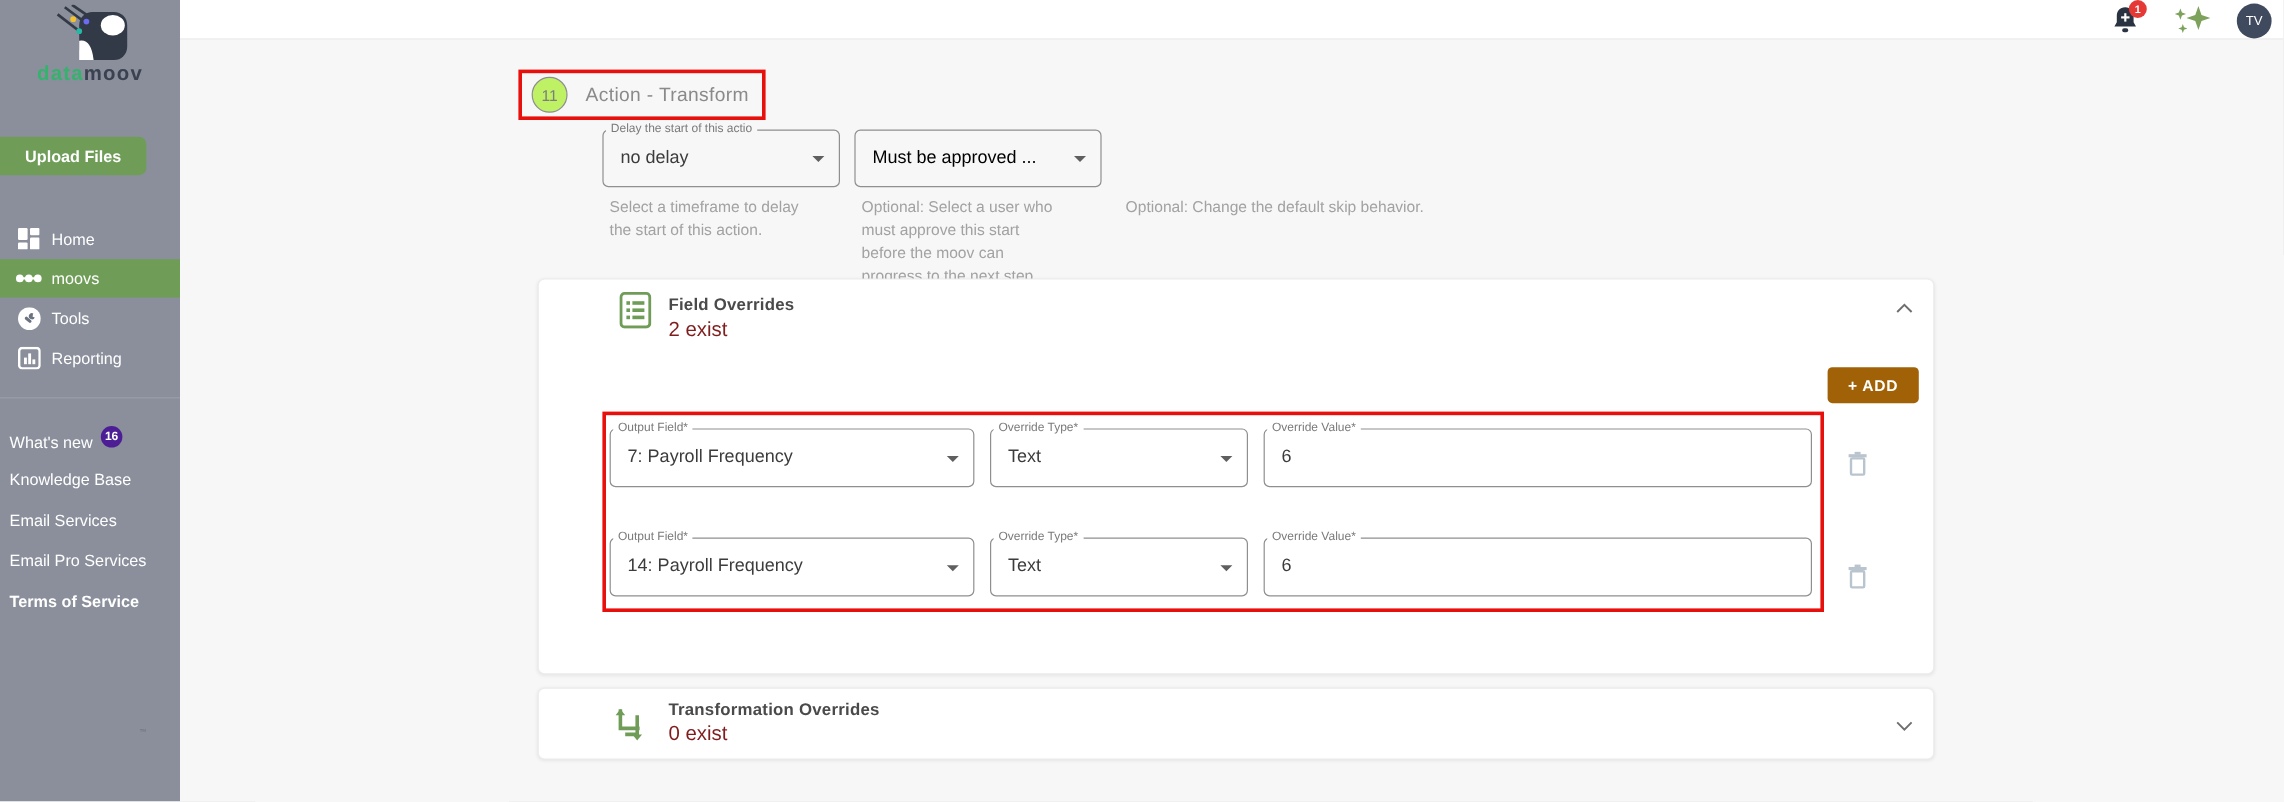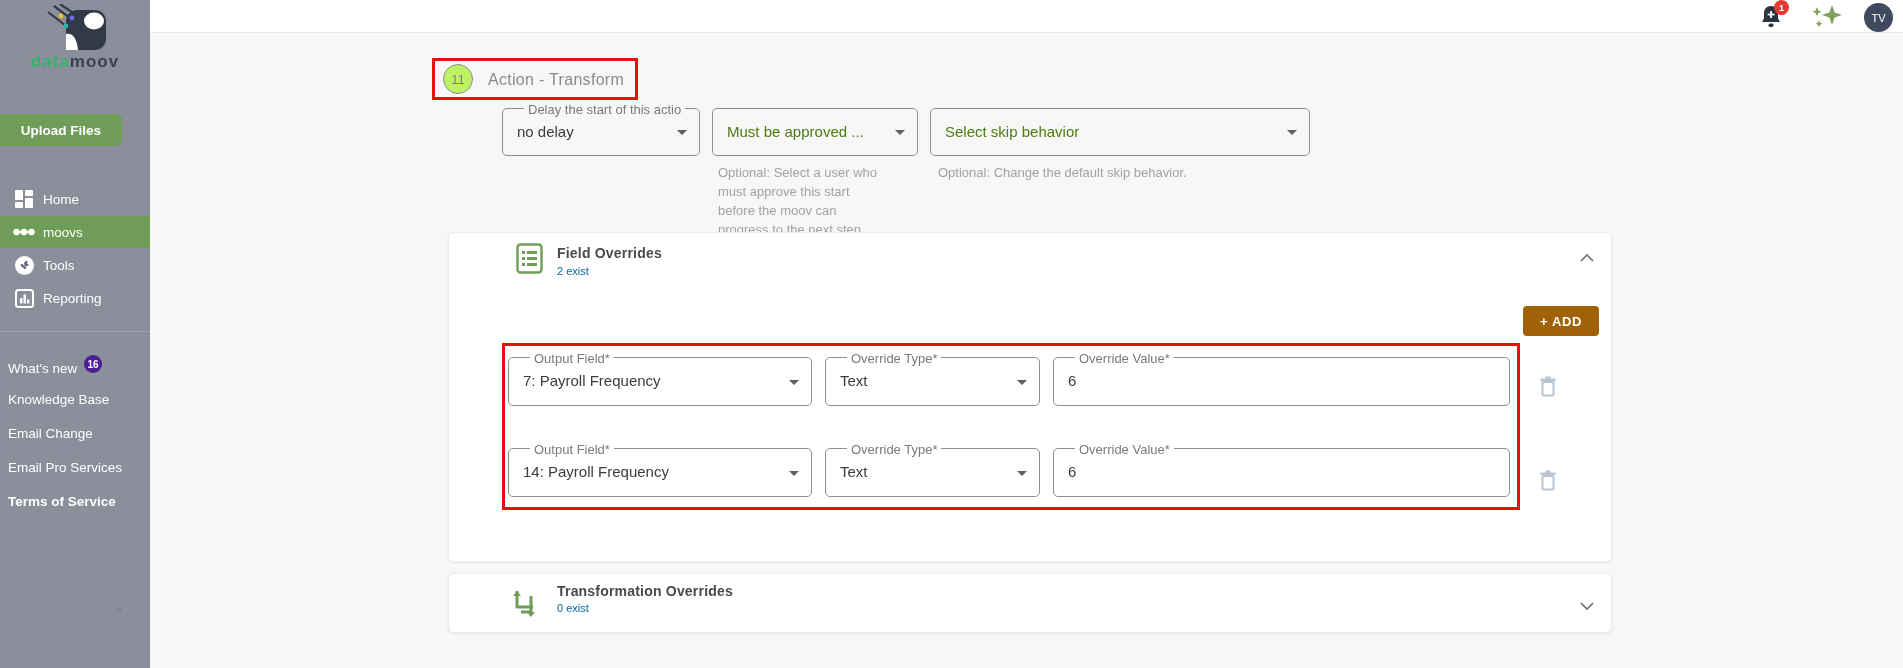--- a/index.html
+++ b/index.html
@@ -34,33 +34,33 @@
   .avatar { position:absolute; left:1864px; top:3px; width:29px; height:29px; border-radius:50%; background:#3f4a5e; color:#fff; font-size:11px; font-weight:500; display:flex; align-items:center; justify-content:center; cursor:pointer; }
 
   
   .annot { border:3px solid #e8100c; position:absolute; }
   .step-box { left:432px; top:58px; width:206px; height:42px; }
   .step-circle { position:absolute; left:443px; top:64px; width:30px; height:30px; border:1.5px solid #8e8e8e; border-radius:50%; color:#7d7d7d; font-size:13px; display:flex; align-items:center; justify-content:center; background:#bef264; }
   .step-title { position:absolute; left:488px; top:71px; font-size:16px; color:#8a8a8a; letter-spacing:.3px; }
 
   
   .ofield { position:absolute; height:48px; border:1.3px solid #8f8f8f; border-radius:5px; background:transparent; cursor:pointer; }
-  .ofield .fl-label { position:absolute; top:-7px; left:21px; font-size:13px; color:#7a7a7a; padding:0 4px; white-space:nowrap; max-width:92%; overflow:hidden;text-align:center; }
+  .ofield .fl-label { position:absolute; top:-7px; left:2px; font-size:10px; color:#7a7a7a; padding:0 4px; white-space:nowrap; max-width:92%; overflow:hidden;text-align:center; }
   .on-gray .fl-label { background:#f7f7f7; }
   .on-white .fl-label { background:#fff; }
   .ofield .fval { position:absolute; left:14px; top:14px; font-size:15px; color:#3c3c3c; white-space:nowrap; }
-  .ofield .fval.placeholder { color:#4d7c0f; }
+  .ofield .fval.placeholder { color:#000000; }
   .ofield .dd-arrow { position:absolute; right:12px; top:21px; width:0; height:0; border-left:5px solid transparent; border-right:5px solid transparent; border-top:5px solid #5f5f5f; }
 
   .helper { position:absolute; font-size:13px; color:#a2a2a2; line-height:19px; }
 
   
   .card { position:absolute; left:448px; width:1164px; background:#fff; border:1px solid #ececec; border-radius:6px; box-shadow:0 1px 3px rgba(0,0,0,.07); }
   .card-title { position:absolute; font-size:14px; font-weight:bold; color:#4a4a4a; letter-spacing:.2px; }
-  .card-count { position:absolute; font-size:11px; color:#0369a1; }
+  .card-count { position:absolute; font-size:17px; color:#7f1d1d; }
   .add-btn { position:absolute; left:1523px; top:306px; width:76px; height:30px; background:#a16207; border:none; border-radius:4px; color:#fff; font-size:13px; font-weight:bold; letter-spacing:.6px; cursor:pointer; font-family:"Liberation Sans",sans-serif; }
   .chev { position:absolute; cursor:pointer; }
   .trash { position:absolute; cursor:pointer; }
   .rows-annot { left:502px; top:343px; width:1018px; height:167px; }
 </style>
 </head>
 <body>
 
 <div class="stage">
 
@@ -130,21 +130,21 @@
         </svg>
       </span>
       <span>Reporting</span>
     </div>
 
     <div class="side-divider"></div>
 
     <a class="side-link" style="top:361px;">What's new</a>
     <span class="badge-16">16</span>
     <a class="side-link" style="top:392px;">Knowledge Base</a>
-    <a class="side-link" style="top:426px;">Email Change</a>
+    <a class="side-link" style="top:426px;">Email Services</a>
     <a class="side-link" style="top:460px;">Email Pro Services</a>
     <a class="side-link" style="top:494px;font-weight:bold;">Terms of Service</a>
 
     <span class="soc-tm">™</span>
   </div>
 
   <div class="topbar"></div>
 
   <div class="icon-btn" style="left:1757px; top:3px;">
     <svg width="28" height="28" viewBox="0 0 28 28">
@@ -172,25 +172,25 @@
 
   <div class="ofield on-gray" style="left:502px; top:108px; width:198px;">
     <span class="fl-label">Delay the start of this actio</span>
     <span class="fval">no delay</span>
     <span class="dd-arrow"></span>
   </div>
   <div class="ofield on-gray" style="left:712px; top:108px; width:206px;">
     <span class="fval placeholder">Must be approved ...</span>
     <span class="dd-arrow"></span>
   </div>
-  <div class="ofield on-gray" style="left:930px; top:108px; width:380px;">
-    <span class="fval placeholder">Select skip behavior</span>
-    <span class="dd-arrow"></span>
-  </div>
-
+
+  <div class="helper" style="left:508px; top:163px;">
+    <div>Select a timeframe to delay</div>
+    <div>the start of this action.</div>
+  </div>
   <div class="helper" style="left:718px; top:163px;">
     <div>Optional: Select a user who</div>
     <div>must approve this start</div>
     <div>before the moov can</div>
     <div>progress to the next step.</div>
   </div>
   <div class="helper" style="left:938px; top:163px;">Optional: Change the default skip behavior.</div>
 
   <div class="card" style="top:232px; height:330px;"></div>
 

